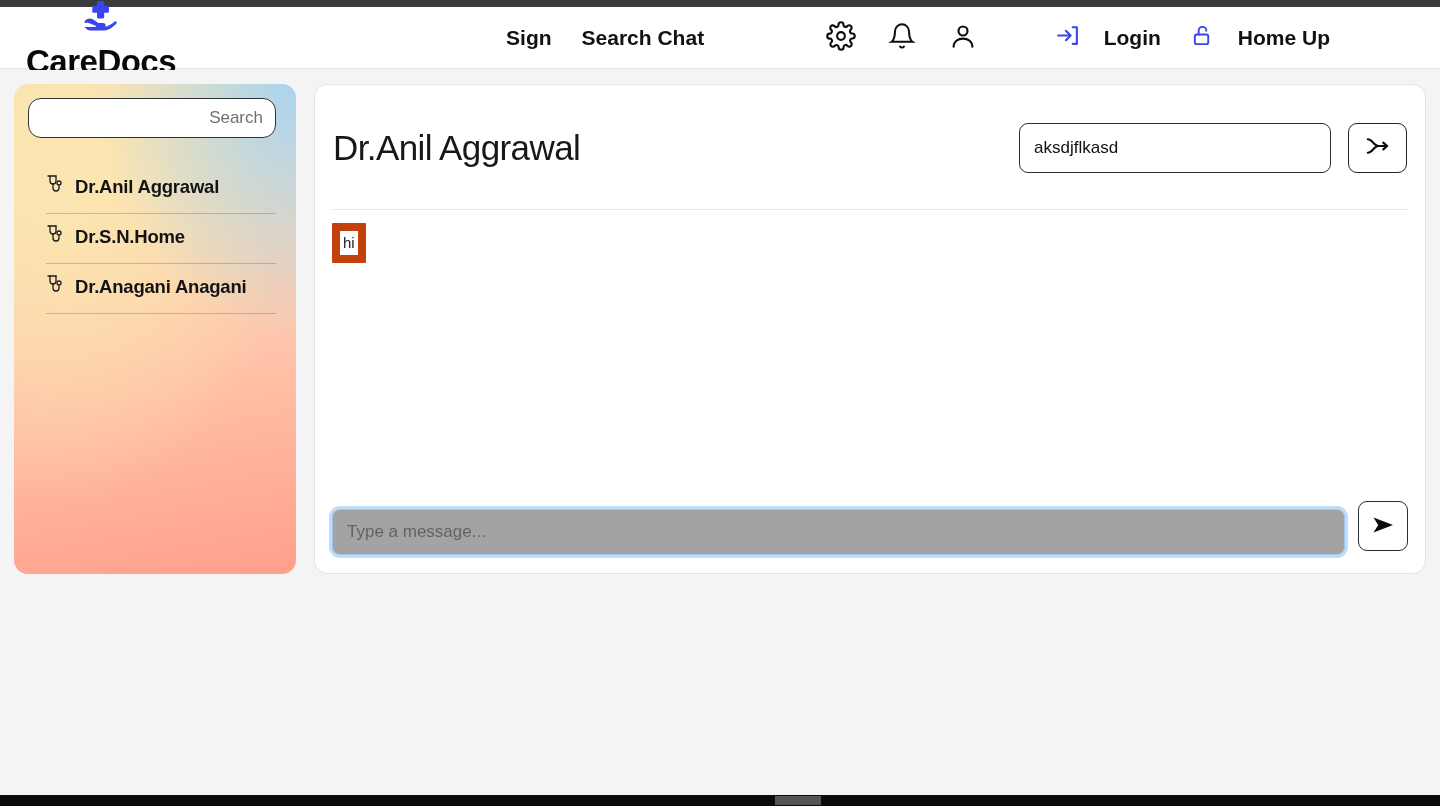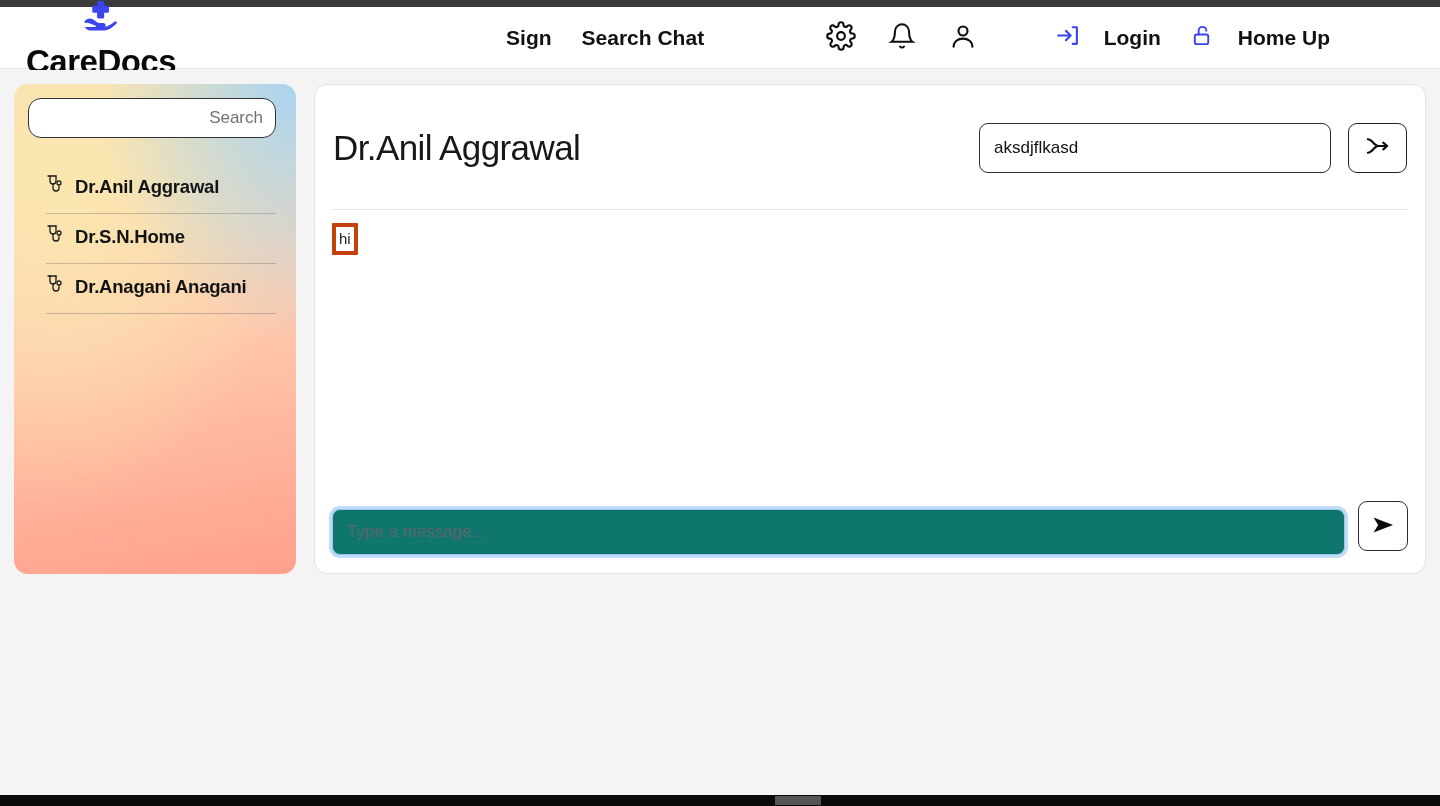--- a/index.html
+++ b/index.html
@@ -145,21 +145,21 @@
   .chat-title {
     font-size: 35px; font-weight: 400; color: #16181b;
     letter-spacing: -0.6px; line-height: 1;
     margin-left: 1px;
   }
   .head-actions {
     margin-left: auto; display: flex; align-items: center; gap: 17px;
     margin-right: 1px;
   }
   .head-input {
-    width: 352px; height: 50px;
+    width: 312px; height: 50px;
     border: 1.4px solid #2b2e33;
     border-radius: 9px;
     background: #fff;
     font-size: 17px; color: #111;
     padding: 0 14px;
     font-family: "Liberation Sans", sans-serif;
     outline: none;
   }
   .head-btn {
     width: 59px; height: 50px;
@@ -171,38 +171,38 @@
     padding: 0;
   }
 
   .messages {
     flex: 1;
     padding-top: 13px;
     overflow-y: auto;
   }
   .bubble {
     display: inline-block;
-    border: 4px solid #c2410c;
+    border: 8px solid #c2410c;
     background: #ffffff;
     color: #1d2024;
     font-size: 15px;
     line-height: 1;
     padding: 4px 3px 5px 3px;
     border-radius: 1px;
   }
 
   .composer {
     display: flex; align-items: center; gap: 13px;
     padding-bottom: 2px;
   }
   .composer-input {
     flex: 1; height: 46px;
     border: 1.4px solid #9cc6ee;
     border-radius: 8px;
-    background: #0f766e;
+    background: #a3a3a3;
     font-size: 17px; color: #111;
     padding: 0 14px;
     font-family: "Liberation Sans", sans-serif;
     outline: none;
     box-shadow: 0 0 0 3px rgba(120,175,235,0.45);
     margin-top: 12px;
   }
   .composer-input::placeholder { color: #5f6469; }
   .send-btn {
     width: 50px; height: 50px;

